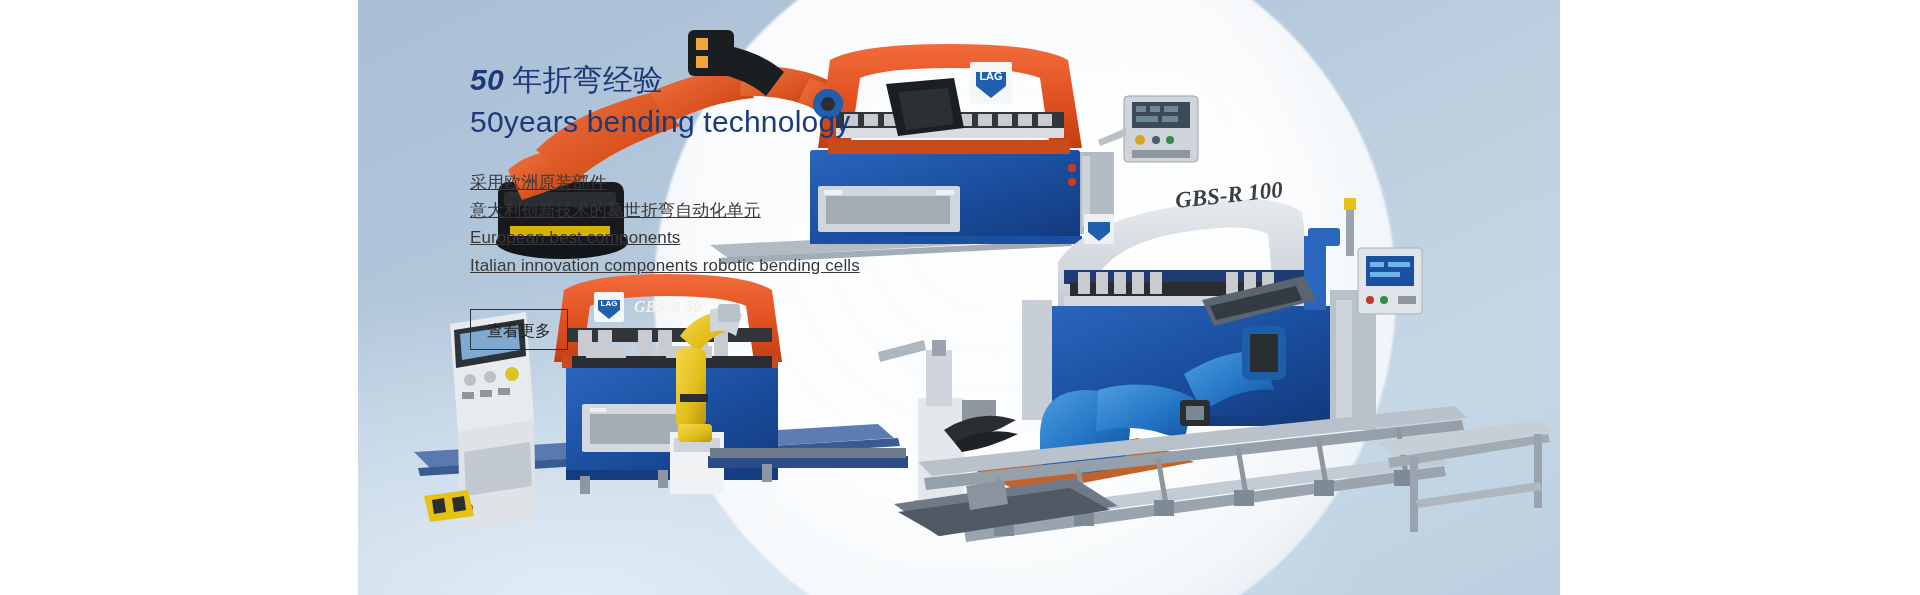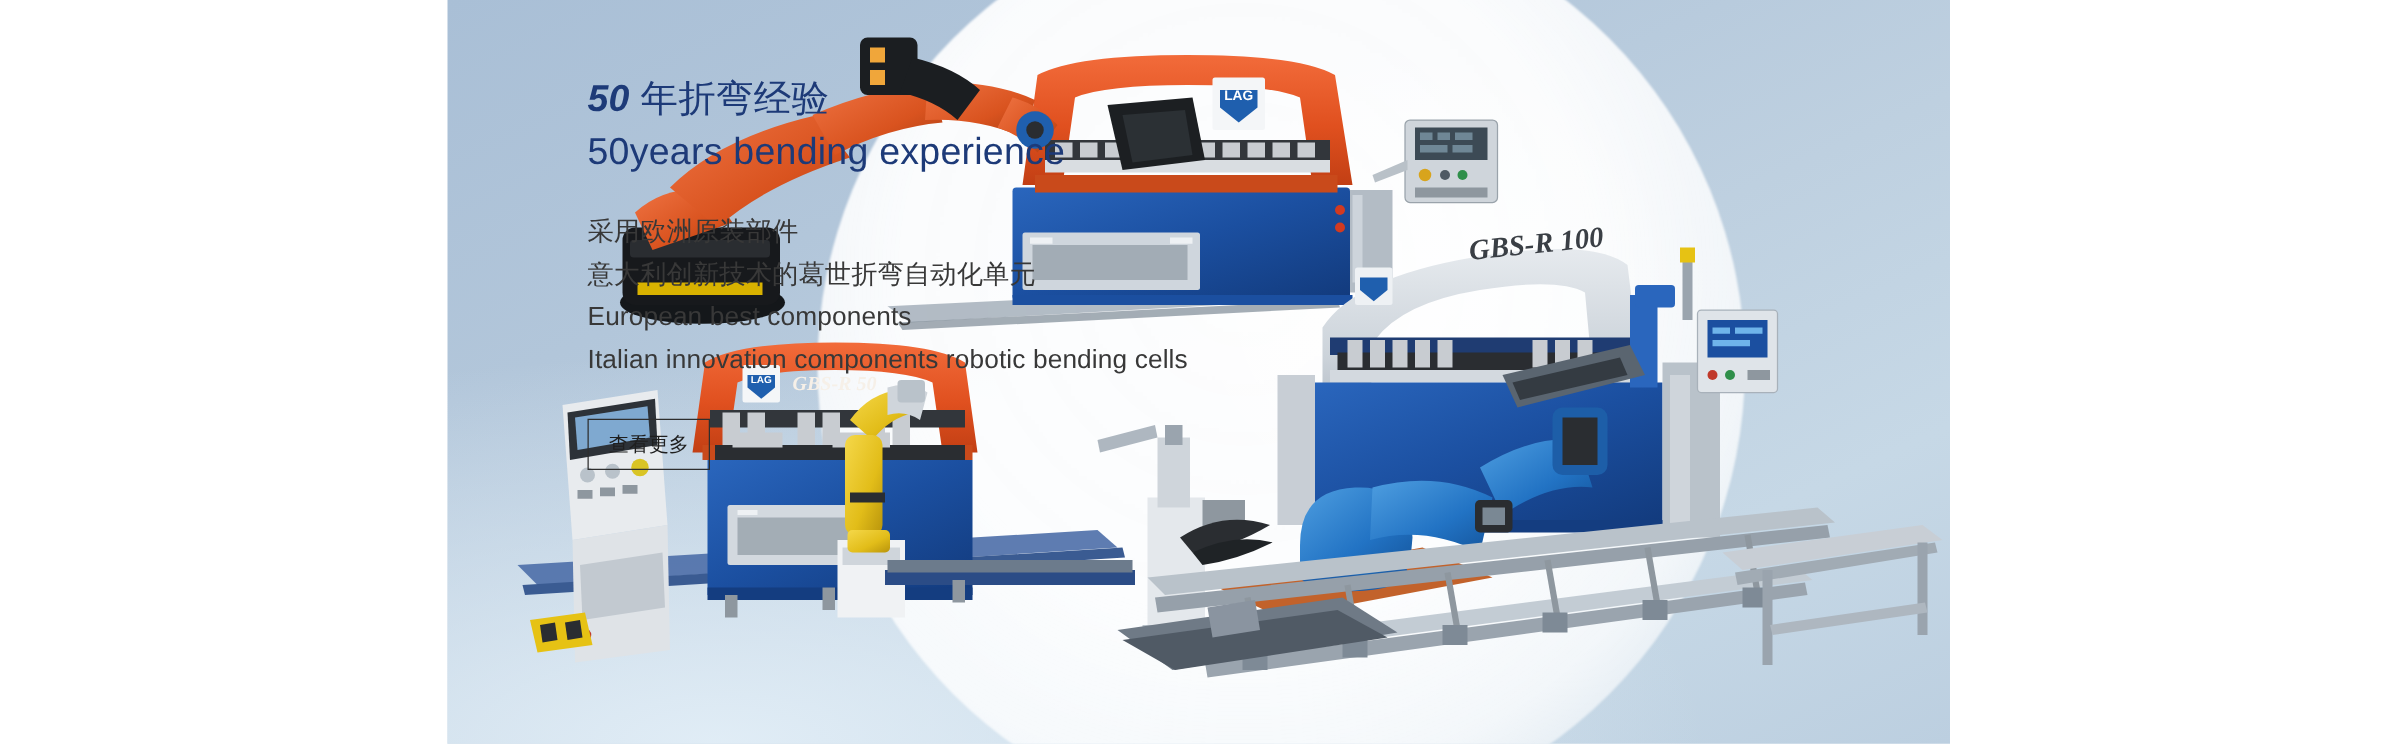--- a/index.html
+++ b/index.html
@@ -50,24 +50,25 @@
     white-space:nowrap;
     letter-spacing:.2px;
   }
   .h-cn{font-size:30px; padding:3px 0 5px;}
   .h-en{font-size:30px; padding:3px 0 5px;}
   .h-cn .num{font-weight:bold;font-style:italic;}
 
   #sub{margin-top:26px;}
   .s-line{
     color:#383838;
-    font-size:21px;
+    font-size:17px;
     line-height:1.62;
     white-space:nowrap;
     letter-spacing:.1px;
+    text-decoration:underline;
   }
 
   #more-btn{
     margin-top:30px;
     display:inline-block;
     box-sizing:border-box;
     width:98px;height:41px;
     line-height:39px;
     text-align:center;
     border:1px solid #2e2e2e;
@@ -401,21 +402,21 @@
       <path d="M540 512 L712 488 L752 510 L582 536 Z" fill="#505a65"></path>
 
       <path d="M608 486 L646 480 L650 504 L612 510 Z" fill="#8a94a0"></path>
     </g>
   </svg>
 
   <div id="copy">
 
     <div>
       <div class="h-line h-cn"><span class="num">50</span> 年折弯经验</div>
-      <div class="h-line h-en">50years bending experience</div>
+      <div class="h-line h-en">50years bending technology</div>
     </div>
 
     <div id="sub">
       <div class="s-line">采用欧洲原装部件</div>
       <div class="s-line">意大利创新技术的葛世折弯自动化单元</div>
       <div class="s-line">European best components</div>
       <div class="s-line">Italian innovation components robotic bending cells</div>
     </div>
 
     <button id="more-btn">查看更多</button>

